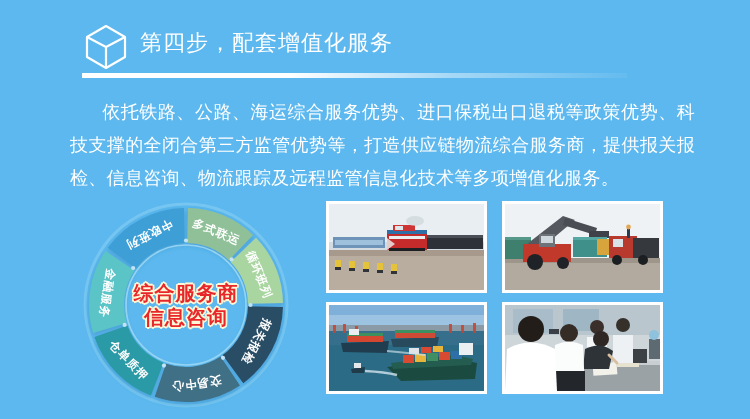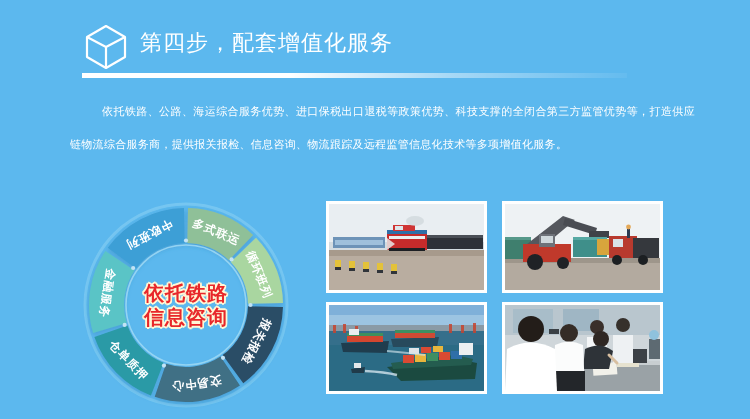--- a/index.html
+++ b/index.html
@@ -20,21 +20,21 @@
     white-space:nowrap;font-weight:500;
   }
   .divider{
     position:absolute;left:82px;top:73px;width:545px;height:5px;
     background:linear-gradient(to right,#ffffff 0%,#ffffff 38%,rgba(255,255,255,0.45) 68%,rgba(255,255,255,0.05) 100%);
   }
 
   
   .para{
     position:absolute;left:70px;top:95px;width:625px;
-    color:#ffffff;font-size:11px;line-height:33px;
+    color:#ffffff;font-size:18px;line-height:33px;
     text-align:justify;letter-spacing:0.3px;
   }
   .para .indent{display:inline-block;width:32px;}
 
   
   .donut-wrap{position:absolute;left:62px;top:196px;width:248px;height:218px;}
   .donut-svg{position:absolute;left:0;top:0;}
   .center-text{
     position:absolute;left:0;top:0;width:248px;height:218px;
     display:flex;flex-direction:column;align-items:center;justify-content:center;
@@ -115,21 +115,21 @@
           <text x="197.4484228346473" y="78.57666712697537" text-anchor="middle" dominant-baseline="central" class="seg-label" transform="rotate(67.5 197.4484228346473 78.57666712697537)">循环班列</text>
           <text x="194.51736123766864" y="145.7090147521852" text-anchor="middle" dominant-baseline="central" class="seg-label" transform="rotate(117.5 194.51736123766864 145.7090147521852)">报关报检</text>
           <text x="134.3768322814941" y="187.81986647921792" text-anchor="middle" dominant-baseline="central" class="seg-label" transform="rotate(172.5 134.3768322814941 187.81986647921792)">交易中心</text>
           <text x="66.81248587307724" y="164.22534045149027" text-anchor="middle" dominant-baseline="central" class="seg-label" transform="rotate(46 66.81248587307724 164.22534045149027)">仓单质押</text>
           <text x="45.37323886272762" y="97.24915181519596" text-anchor="middle" dominant-baseline="central" class="seg-label" transform="rotate(98.5 45.37323886272762 97.24915181519596)">金融服务</text>
           <text x="87.29098524781477" y="38.48263876233139" text-anchor="middle" dominant-baseline="central" class="seg-label" transform="rotate(152.5 87.29098524781477 38.48263876233139)">中欧班列</text>
         </g>
     </svg>
 
     <div class="center-text">
-      <div class="center-line">依托铁路</div>
+      <div class="center-line">综合服务商</div>
       <div class="center-line">信息咨询</div>
     </div>
   </div>
 
   <div class="photos">
 
     <div class="photo">
       <svg viewBox="0 0 155 86" preserveAspectRatio="none">
         <rect x="0" y="0" width="155" height="44" fill="#e9eef2"></rect>
         <rect x="0" y="38" width="155" height="10" fill="#d4dce1"></rect>

